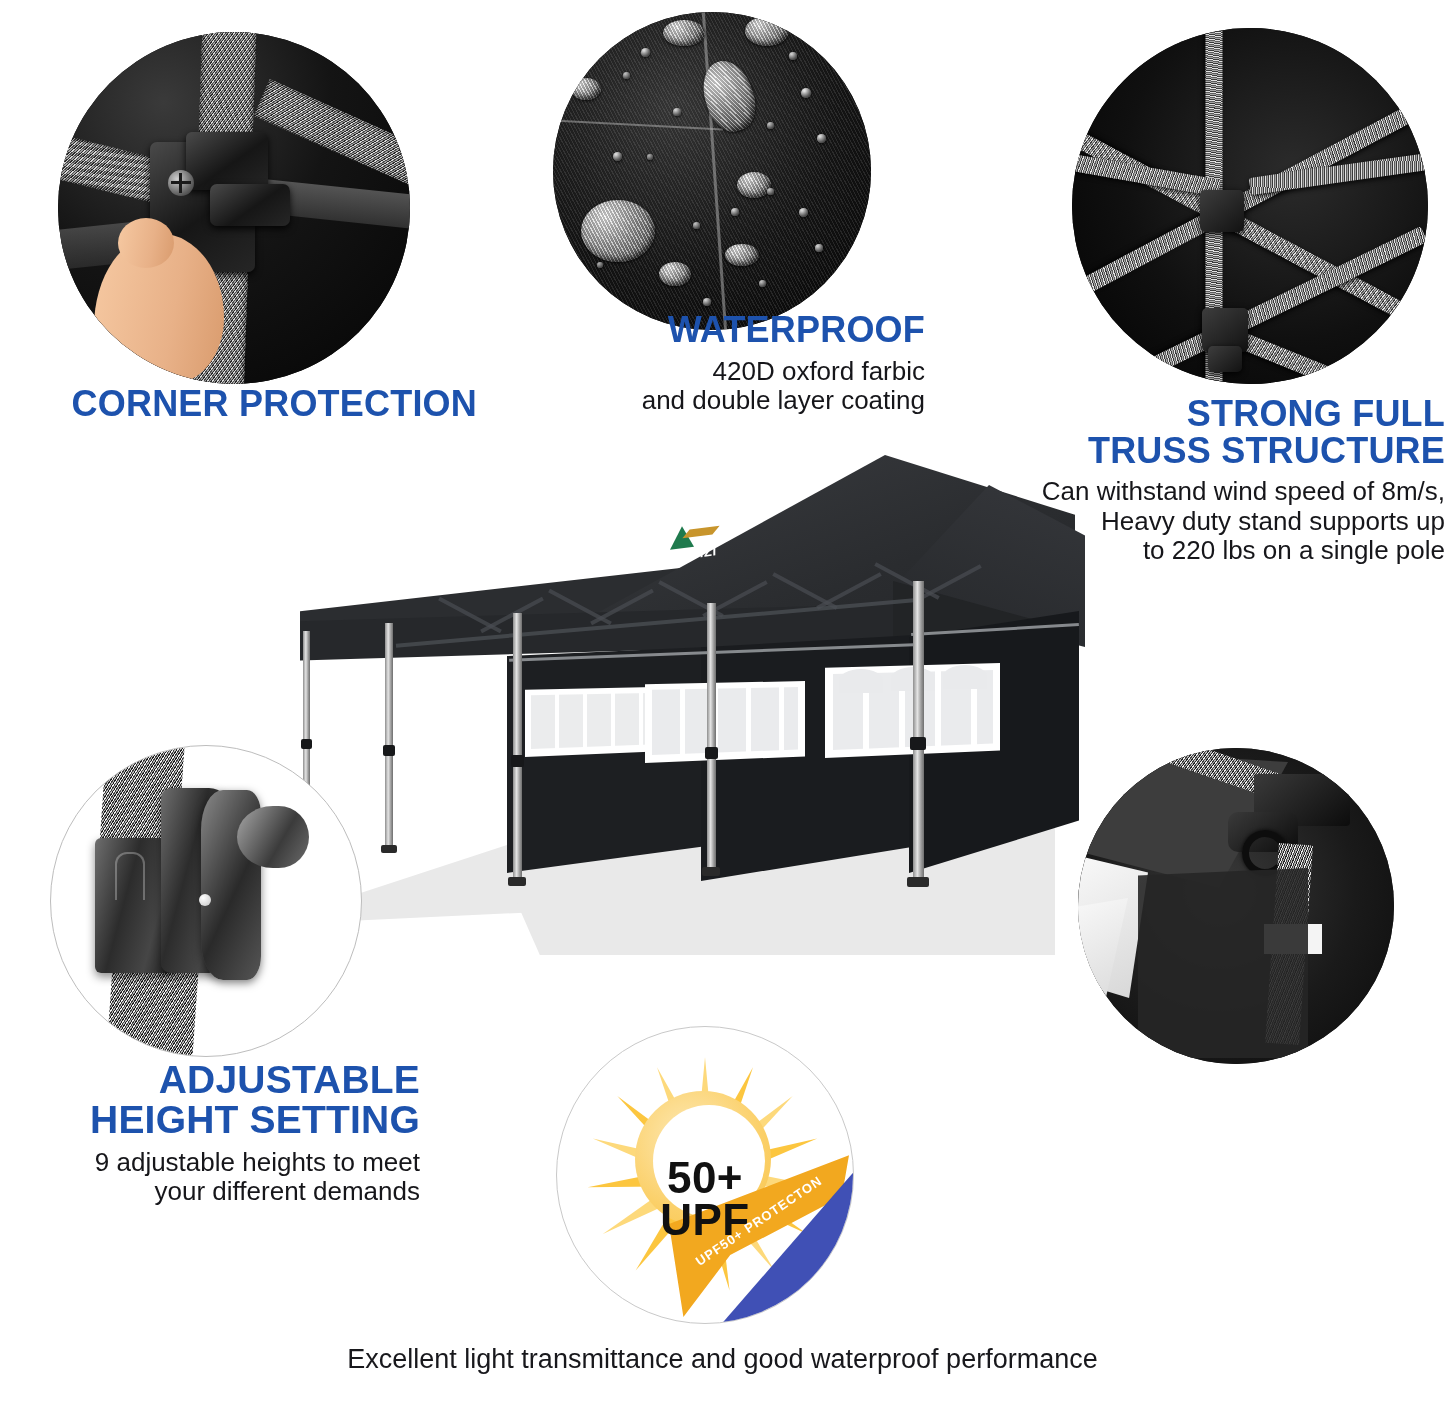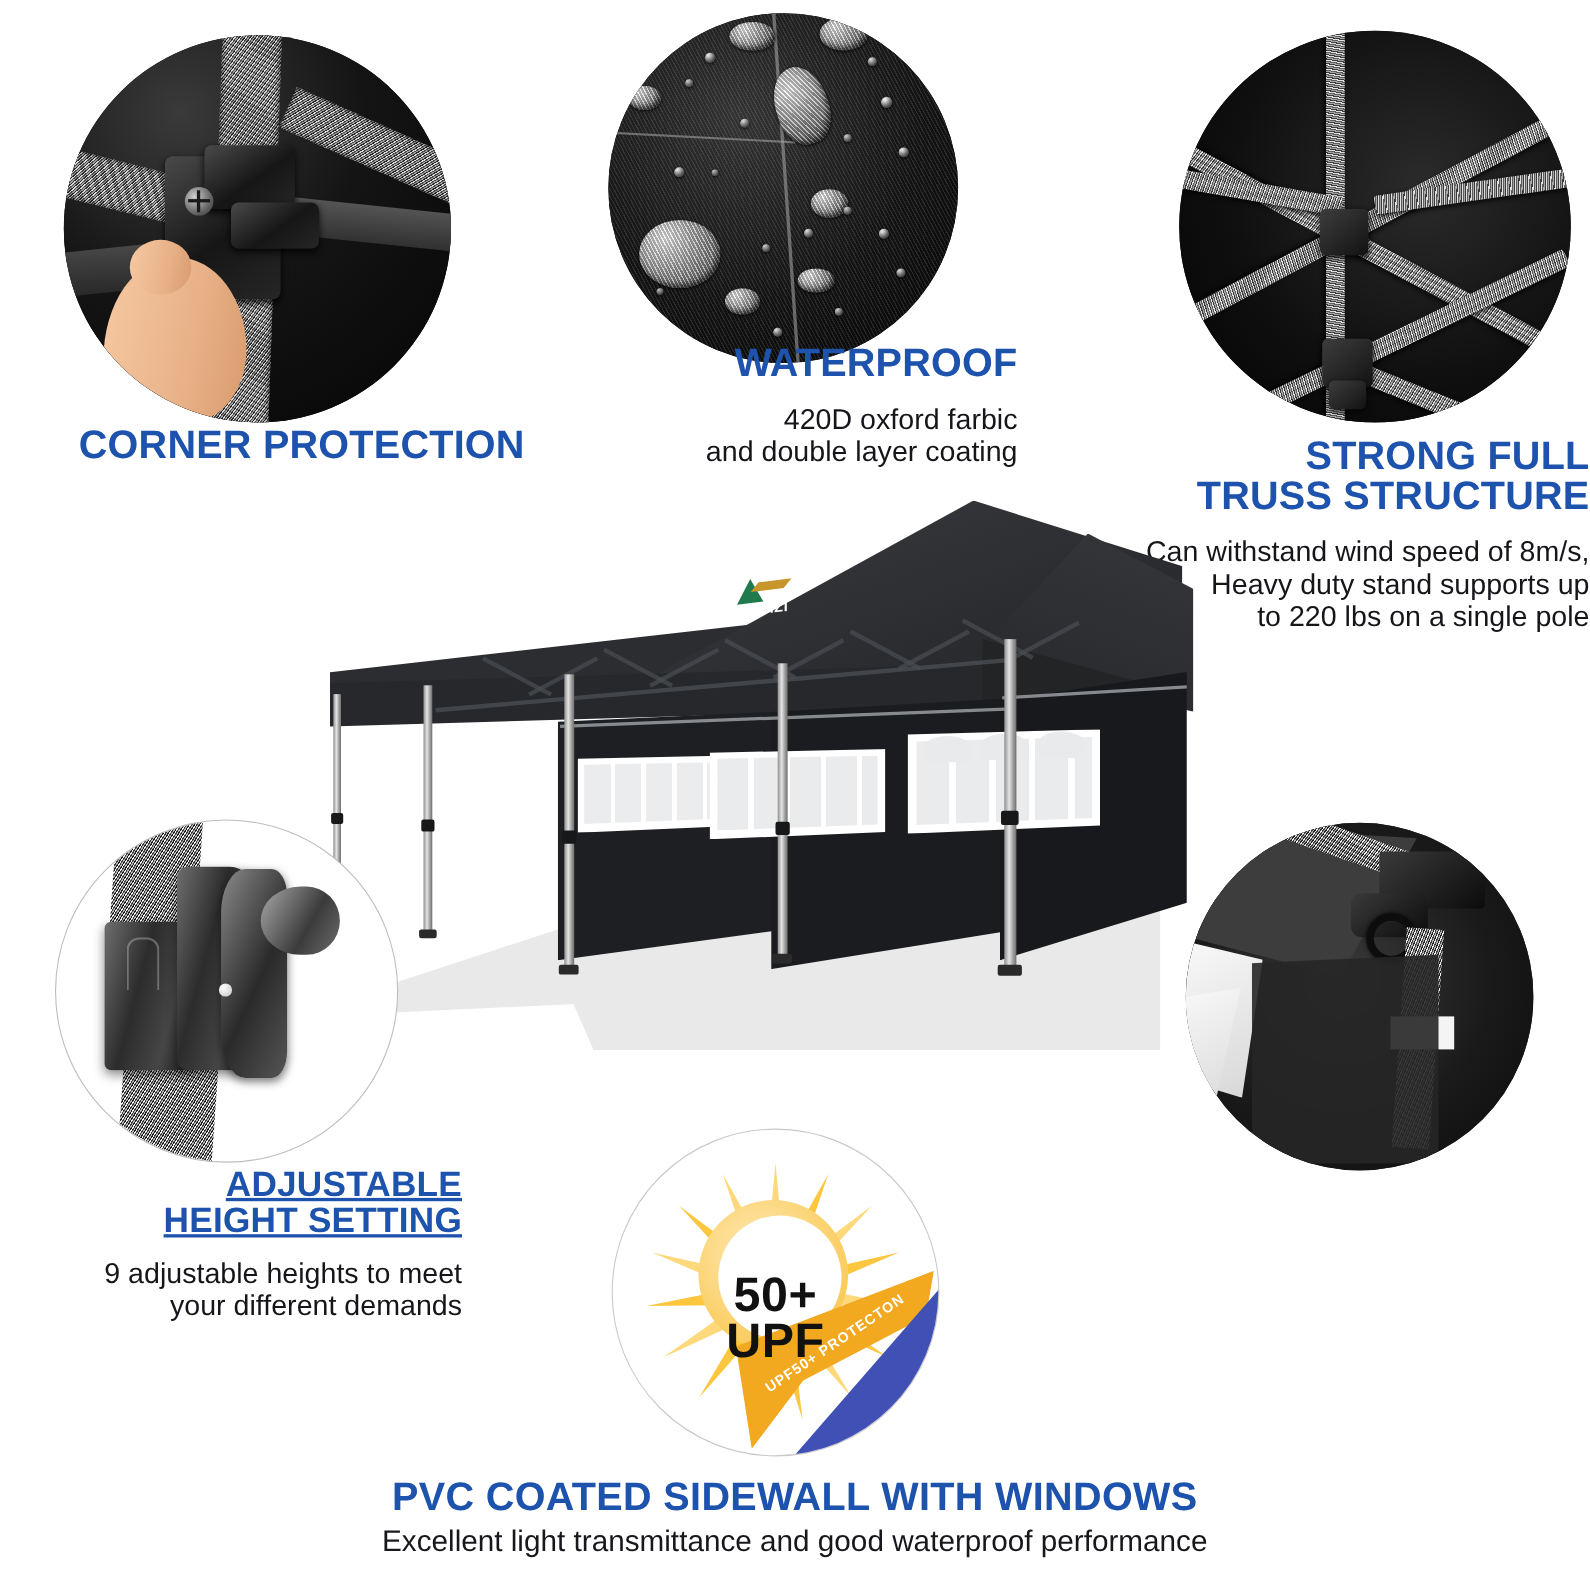--- a/index.html
+++ b/index.html
@@ -11,21 +11,21 @@
   .stage{position:absolute;left:0;top:0;width:1445px;height:1427px;}
 
   
   .feature{position:absolute;text-align:right;}
   .f-title{
     color:#1d52ad;font-weight:700;letter-spacing:.2px;
     line-height:1.02;white-space:pre-line;
   }
   .f-body{
     color:#16161a;font-weight:400;line-height:1.12;white-space:pre-line;
-    margin-top:18px;
+    margin-top:8px;
   }
 
   
   .photo{position:absolute;border-radius:50%;overflow:hidden;}
 
   
   #corner-photo{left:58px;top:32px;width:352px;height:352px;background:#000;}
   #corner-photo .bgdark{
     position:absolute;inset:0;
     background:
@@ -346,21 +346,21 @@
     <div class="ap-pole" style="left:58px;top:218px;width:86px;height:110px;transform:rotate(4deg);"></div>
     <div class="ap-body" style="left:44px;top:92px;width:80px;height:135px;"></div>
     <div class="ap-slot" style="left:64px;top:106px;width:26px;height:46px;"></div>
     <div class="ap-body" style="left:110px;top:42px;width:70px;height:185px;border-radius:10px 22px 22px 10px;"></div>
     <div class="ap-lever" style="left:150px;top:44px;width:60px;height:190px;"></div>
     <div class="ap-knob" style="left:186px;top:60px;width:72px;height:62px;"></div>
     <div class="ap-dot" style="left:148px;top:148px;"></div>
   </div>
 
   <div class="feature" style="left:0px;top:1060px;width:420px;">
-    <div class="f-title" style="font-size:32px;text-decoration:underline;">ADJUSTABLE
+    <div class="f-title" style="font-size:39px;">ADJUSTABLE
 HEIGHT SETTING</div>
     <div class="f-body" style="font-size:26px;">9 adjustable heights to meet
 your different demands</div>
   </div>
 
   <div class="photo" id="heavy-photo">
     <div class="bgdark"></div>
     <div class="hd-cloth" style="left:-20px;top:0px;width:230px;height:140px;
          clip-path:polygon(0% 0%, 100% 10%, 70% 100%, 0% 70%);background:#3d3d3d;"></div>
     <div class="hd-pole" style="left:68px;top:6px;width:148px;height:26px;transform:rotate(19deg);"></div>
@@ -404,17 +404,16 @@
     <div class="swoosh" style="left:118px;top:124px;width:182px;height:172px;background:#4050b5;
          clip-path:polygon(26% 100%, 100% 10%, 100% 64%, 64% 100%);"></div>
 
     <div class="badge-text" style="top:126px;font-size:44px;">50+</div>
     <div class="badge-text" style="top:168px;font-size:44px;">UPF</div>
 
     <div class="arcword" style="left:140px;top:228px;transform:rotate(-34deg);transform-origin:0 50%;">UPF50+ PROTECTON</div>
   </div>
 
   <div id="bottom-caption">
-    <div class="bc-title">PVC COATED SIDEWALL WITH WINDOWS</div>
     <div class="bc-sub">Excellent light transmittance and good waterproof performance</div>
   </div>
 
 </div>
 
 </body></html>

